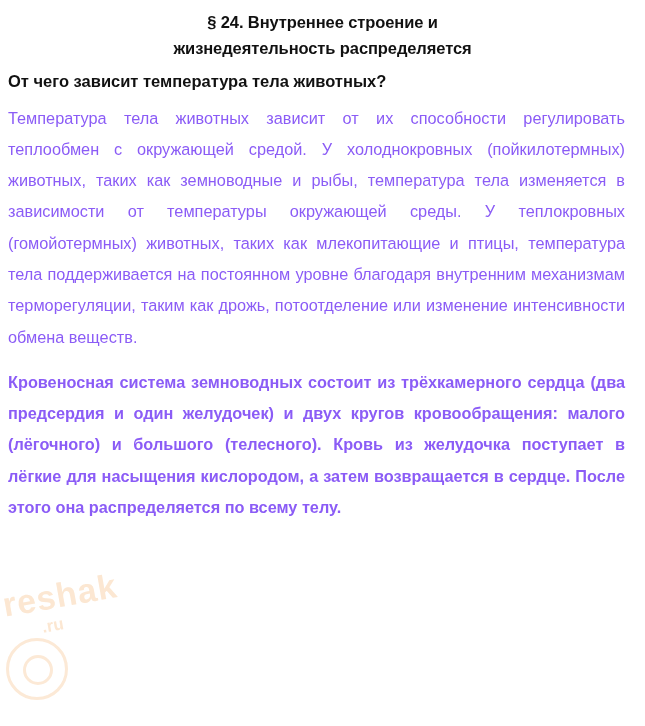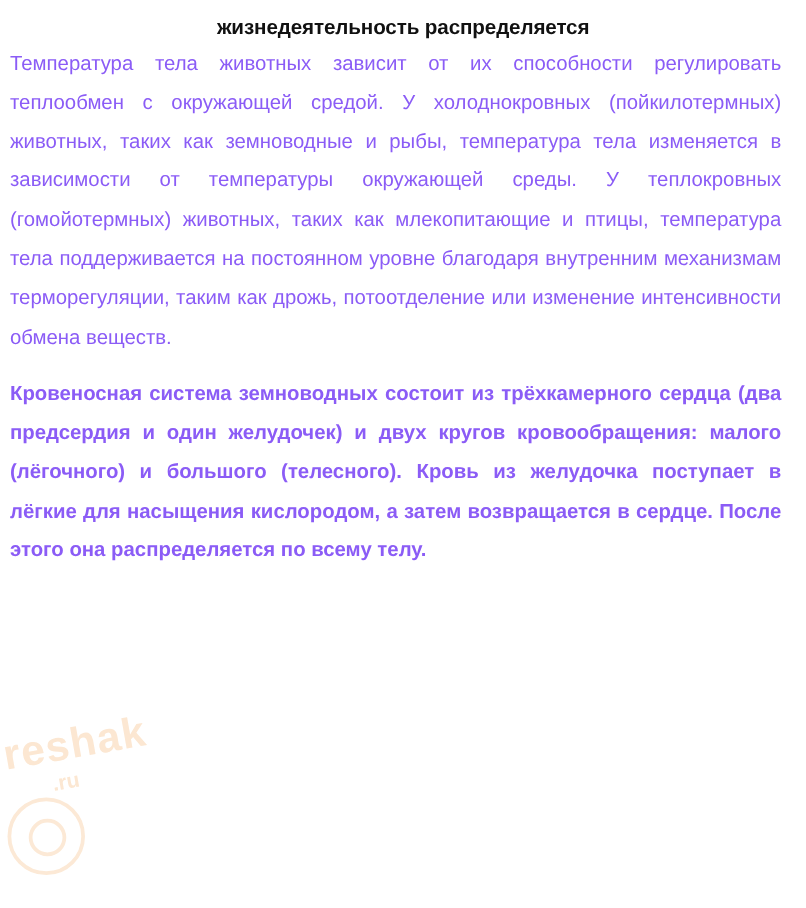--- a/index.html
+++ b/index.html
@@ -125,25 +125,27 @@
     border: 3px solid #f2a85c;
     border-radius: 50%;
   }
 </style>
 </head>
 <body>
 
 <div class="page">
 
   <div class="title">
+    <span class="line">§ 24. Внутреннее строение и</span>
     <span class="line">жизнедеятельность распределяется</span>
   </div>
 
 
   <div>
+    <div class="q">От чего зависит температура тела животных?</div>
     <p class="para">Температура тела животных зависит от их способности регулировать теплообмен с окружающей средой. У холоднокровных (пойкилотермных) животных, таких как земноводные и рыбы, температура тела изменяется в зависимости от температуры окружающей среды. У теплокровных (гомойотермных) животных, таких как млекопитающие и птицы, температура тела поддерживается на постоянном уровне благодаря внутренним механизмам терморегуляции, таким как дрожь, потоотделение или изменение интенсивности обмена веществ.</p>
   </div>
 
   <div class="section2">
     <p class="para last">Кровеносная система земноводных состоит из трёхкамерного сердца (два предсердия и один желудочек) и двух кругов кровообращения: малого (лёгочного) и большого (телесного). Кровь из желудочка поступает в лёгкие для насыщения кислородом, а затем возвращается в сердце. После этого она распределяется по всему телу.</p>
   </div>
 
   <div class="watermark">
     <div class="wm-text">reshak</div>
     <div class="wm-sub">.ru</div>

